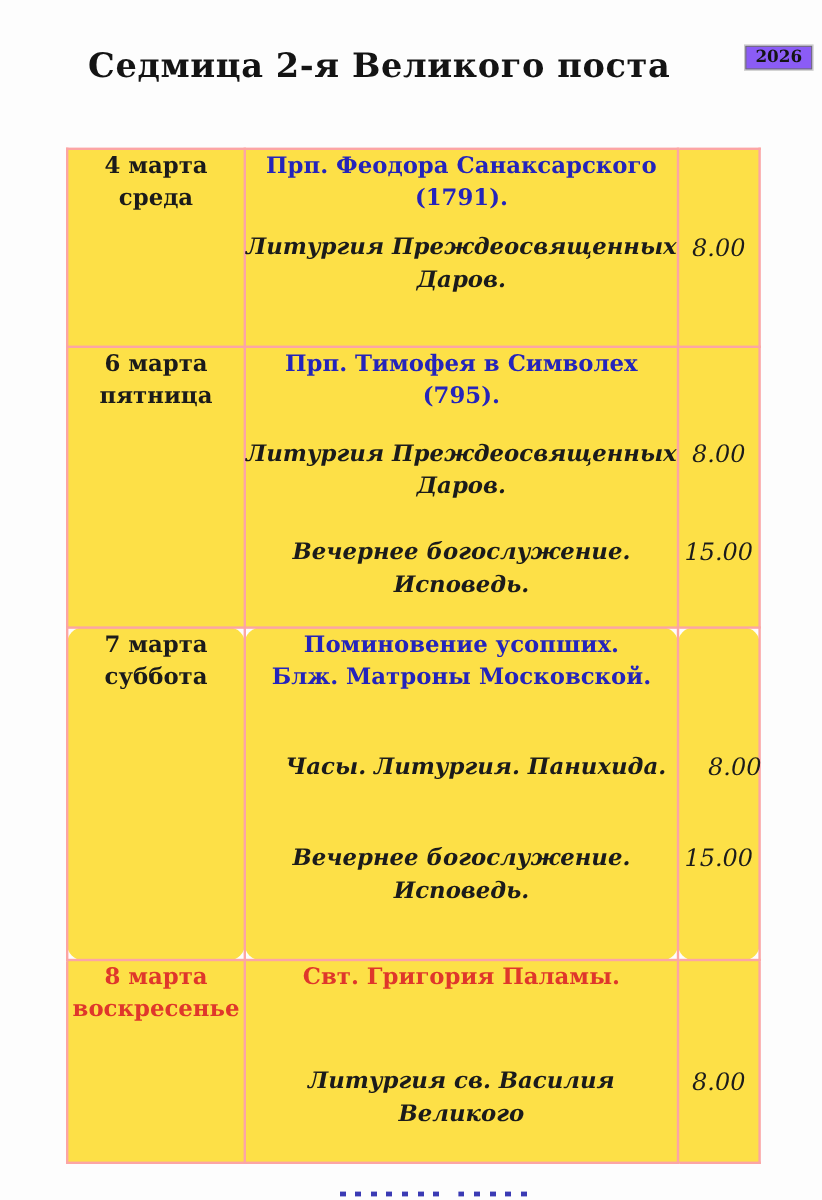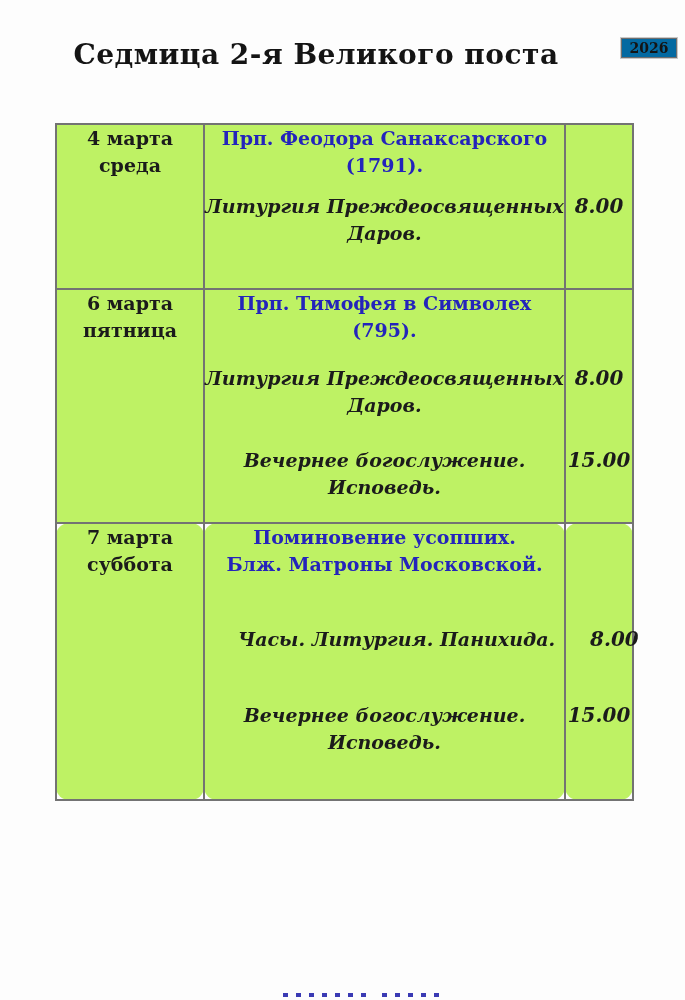--- a/index.html
+++ b/index.html
@@ -21,35 +21,35 @@
     letter-spacing:0.5px;
     color:#141414;
   }
   .year-badge{
     position:absolute;top:38px;left:621px;
     width:54px;height:18px;
     border:1px solid #6e6e6e;
     outline:1px solid #c9c9c9;
     font-size:14px;font-weight:bold;
     text-align:center;line-height:18px;
-    color:#141414;background:#0369a1;
+    color:#141414;background:#8b5cf6;
   }
 
   
   table.sched{
     position:absolute;top:123px;left:55px;
     width:577px;
     border-collapse:collapse;
     table-layout:fixed;
   }
   table.sched td{
-    border:2px solid #737373;
+    border:2px solid #fca5a5;
     vertical-align:top;
     padding:0;
-    background:#bef264;
+    background:#fde047;
   }
   col.c-date{width:148px;}
   col.c-main{width:361px;}
   col.c-time{width:68px;}
 
   tr.row-0 td{height:163px;}
   tr.row-1 td{height:232px;}
   tr.row-2 td{height:275px;}
   tr.row-3 td{height:167px;}
 
@@ -61,21 +61,21 @@
 
   .date{
     font-size:19px;font-weight:bold;line-height:27px;
     white-space:nowrap;
   }
   .entry{
     font-size:19px;font-weight:bold;line-height:27px;
   }
   .entry.service{font-style:italic;text-align:center;}
   .time-slot{
-    font-size:20px;font-weight:bold;font-style:italic;line-height:27px;
+    font-size:20px;font-weight:normal;font-style:italic;line-height:27px;
   }
 
   
   .row-0 .e1{margin-top:14px;}
   .row-1 .e1{margin-top:21px;}
   .row-1 .e2{margin-top:28px;}
   .row-2 .e1{margin-top:48px;padding-left:24px;}
   .row-2 .e2{margin-top:49px;}
   .row-3 .e1{margin-top:60px;}
 
@@ -146,20 +146,33 @@
             <div class="entry e0 feast c-blue">Поминовение усопших.<br>Блж. Матроны Московской.</div>
             <div class="entry e1 service c-black">Часы. Литургия. Панихида.</div>
             <div class="entry e2 service c-black">Вечернее богослужение.<br>Исповедь.</div>
           </td>
           <td class="time-td">
             <div class="time-slot entry e0">&nbsp;<br>&nbsp;</div>
             <div class="time-slot entry e1">8.00</div>
             <div class="time-slot entry e2">15.00<br>&nbsp;</div>
           </td>
         </tr>
+        <tr class="row-3">
+          <td class="date-td">
+            <div class="date c-red">8 марта<br>воскресенье</div>
+          </td>
+          <td class="main-td">
+            <div class="entry e0 feast c-red">Свт. Григория Паламы.</div>
+            <div class="entry e1 service c-black">Литургия св. Василия Великого</div>
+          </td>
+          <td class="time-td">
+            <div class="time-slot entry e0">&nbsp;</div>
+            <div class="time-slot entry e1">8.00</div>
+          </td>
+        </tr>
       </tbody>
   </table>
 
   <div class="footer-clip">
     <span class="dashes g1"></span>
     <span class="dashes g2"></span>
   </div>
 
 </div>
 

